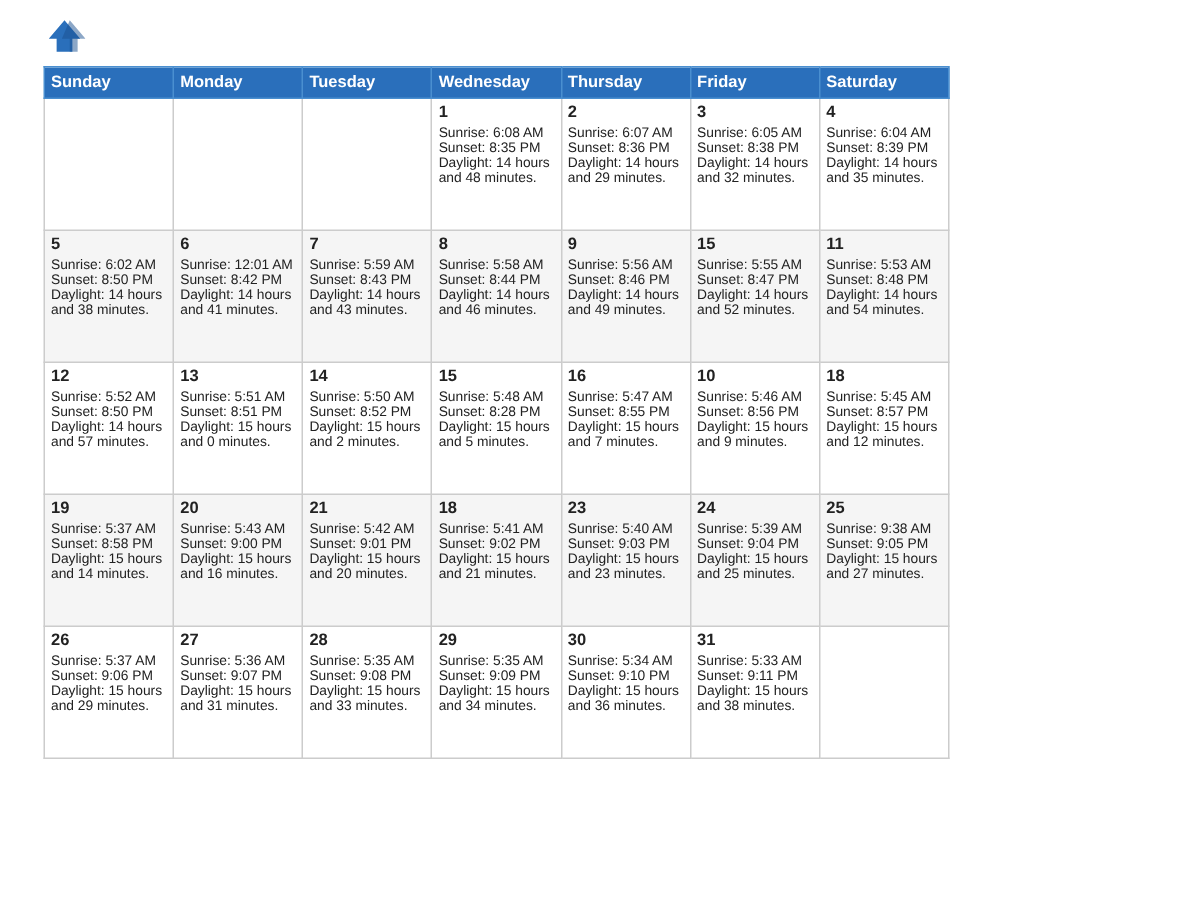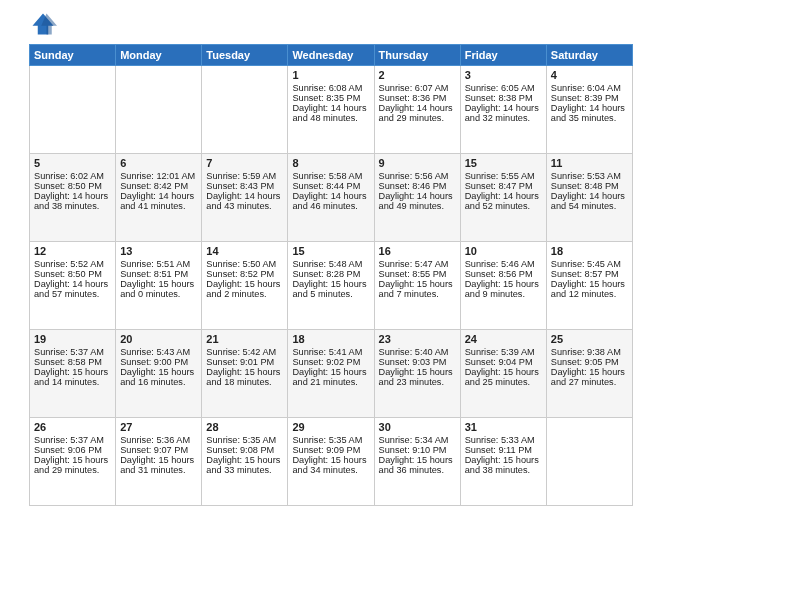--- a/index.html
+++ b/index.html
@@ -273,21 +273,21 @@
             <div>Sunrise: 5:43 AM</div>
             <div>Sunset: 9:00 PM</div>
             <div>Daylight: 15 hours</div>
             <div>and 16 minutes.</div>
           </td>
           <td>
             <span class="day-number">21</span>
             <div>Sunrise: 5:42 AM</div>
             <div>Sunset: 9:01 PM</div>
             <div>Daylight: 15 hours</div>
-            <div>and 18 minutes.</div>
+            <div>and 20 minutes.</div>
           </td>
           <td>
             <span class="day-number">18</span>
             <div>Sunrise: 5:41 AM</div>
             <div>Sunset: 9:02 PM</div>
             <div>Daylight: 15 hours</div>
             <div>and 21 minutes.</div>
           </td>
           <td>
             <span class="day-number">23</span>

